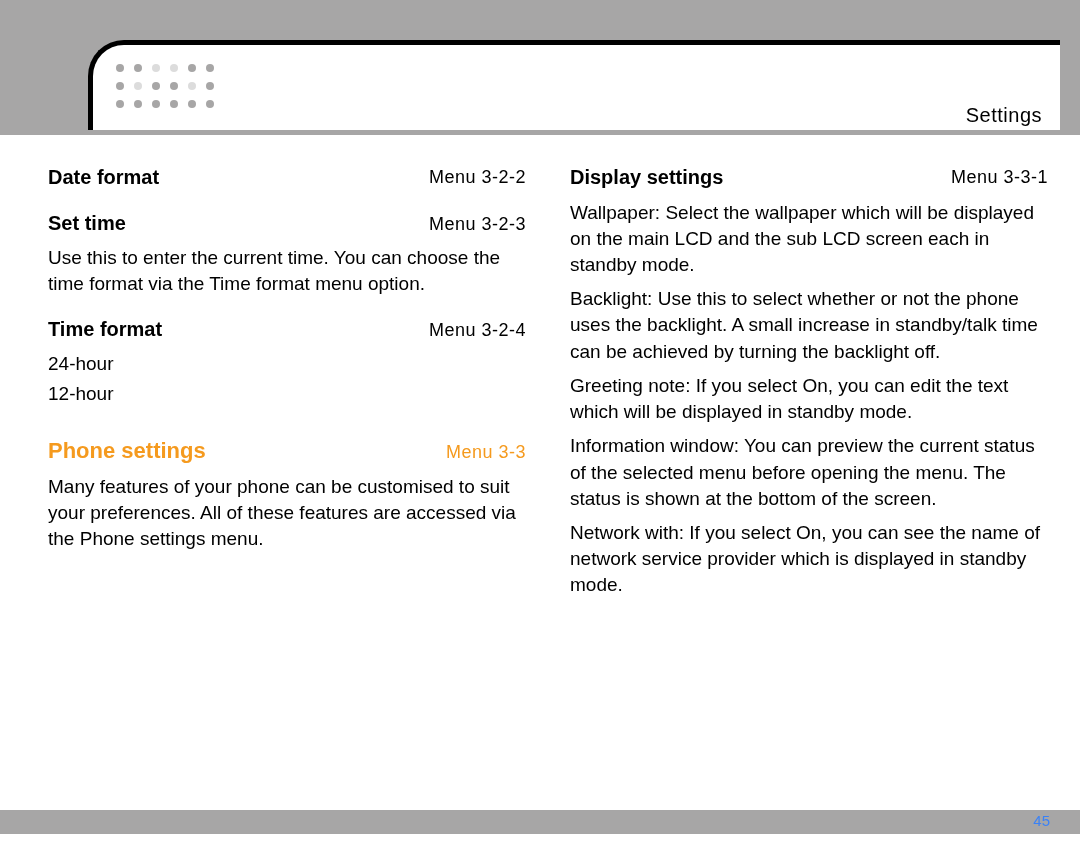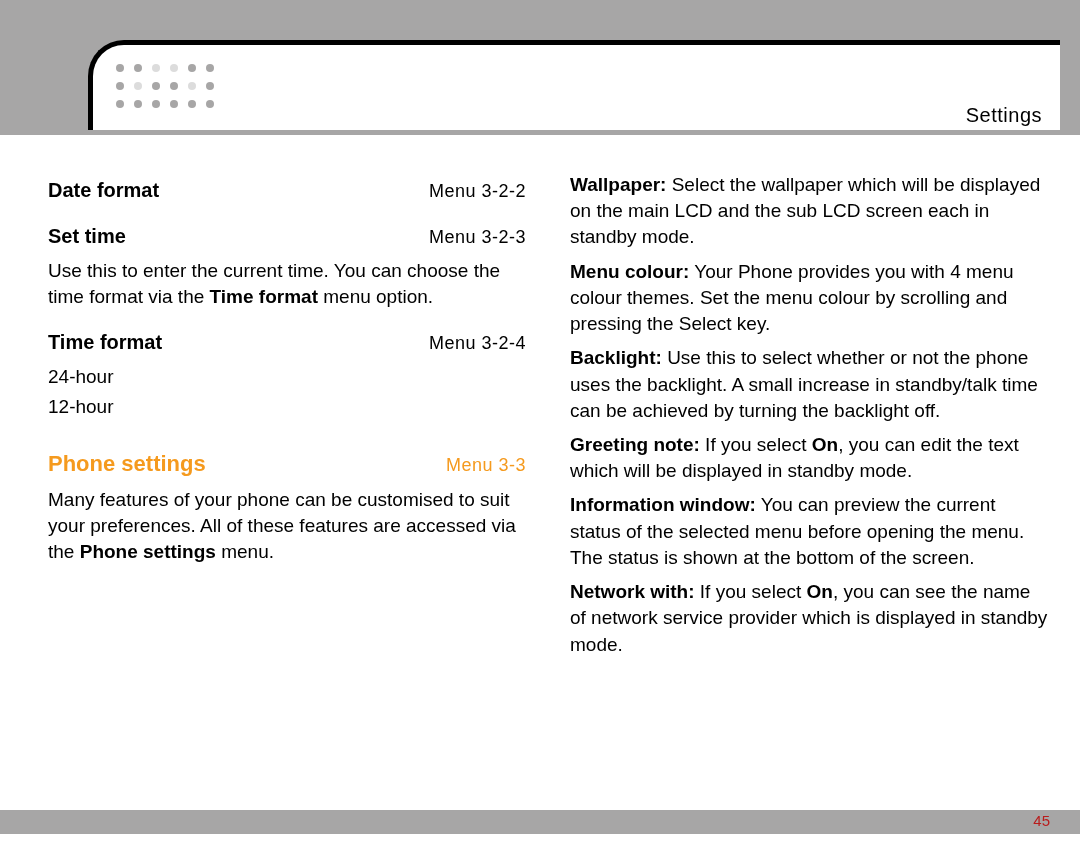--- a/index.html
+++ b/index.html
@@ -56,39 +56,39 @@
   }
   .content {
     position: absolute;
     left: 48px; top: 164px;
     width: 1000px;
     display: flex;
     gap: 44px;
   }
   .col { width: 478px; font-size: 19px; line-height: 1.38; color: #000; }
   .hrow { display: flex; justify-content: space-between; align-items: baseline; margin-top: 18px; }
-  .hrow:first-child { margin-top: 13px; }
+  .hrow:first-child { margin-top: 0; align-items: center; }
   .h-sub { font-weight: bold; font-size: 20px; }
   .h-menu { font-size: 18px; letter-spacing: 0.5px; }
   .h-section { font-weight: bold; font-size: 22px; color: #f59a1e; }
   .h-section-menu { font-weight: normal; font-size: 18px; color: #f59a1e; letter-spacing: 0.5px; }
   .opts { margin-top: 8px; }
   .opts div { margin-top: 4px; }
   .para { margin-top: 8px; }
-  .bold { font-weight: bold; }
+  .bold { font-weight: normal; }
   .footer-band {
     position: absolute;
     left: 0; top: 810px;
     width: 1080px; height: 24px;
     background: #a7a6a6;
   }
   .page-num {
     position: absolute;
     right: 30px; top: 812px;
-    color: #b91c1c;
+    color: #3b82f6;
     font-size: 15px;
   }
 </style>
 </head>
 <body>
 
 <div class="top-band"></div>
 <div class="corner-tab"></div>
 
 <div class="dot-grid">
@@ -145,28 +145,29 @@
       <span class="h-section-menu">Menu 3-3</span>
     </div>
     <div class="para">
       <span>Many features of your phone can be customised to suit your preferences. All of these features are accessed via the </span><span class="bold">Phone settings</span><span> menu.</span>
     </div>
 
   </div>
 
   <div class="col">
 
+    <div class="hrow">
+      <span class="h-sub">Display settings</span>
+      <span class="h-menu">Menu 3-3-1</span>
+    </div>
 
     <div class="para">
       <span class="bold">Wallpaper:</span><span> Select the wallpaper which will be displayed on the main LCD and the sub LCD screen each in standby mode.</span>
     </div>
 
-    <div class="para">
-      <span class="bold">Menu colour:</span><span> Your Phone provides you with 4 menu colour themes. Set the menu colour by scrolling and pressing the Select key.</span>
-    </div>
 
     <div class="para">
       <span class="bold">Backlight:</span><span> Use this to select whether or not the phone uses the backlight. A small increase in standby/talk time can be achieved by turning the backlight off.</span>
     </div>
 
     <div class="para">
       <span class="bold">Greeting note:</span><span> If you select </span><span class="bold">On</span><span>, you can edit the text which will be displayed in standby mode.</span>
     </div>
 
     <div class="para">

